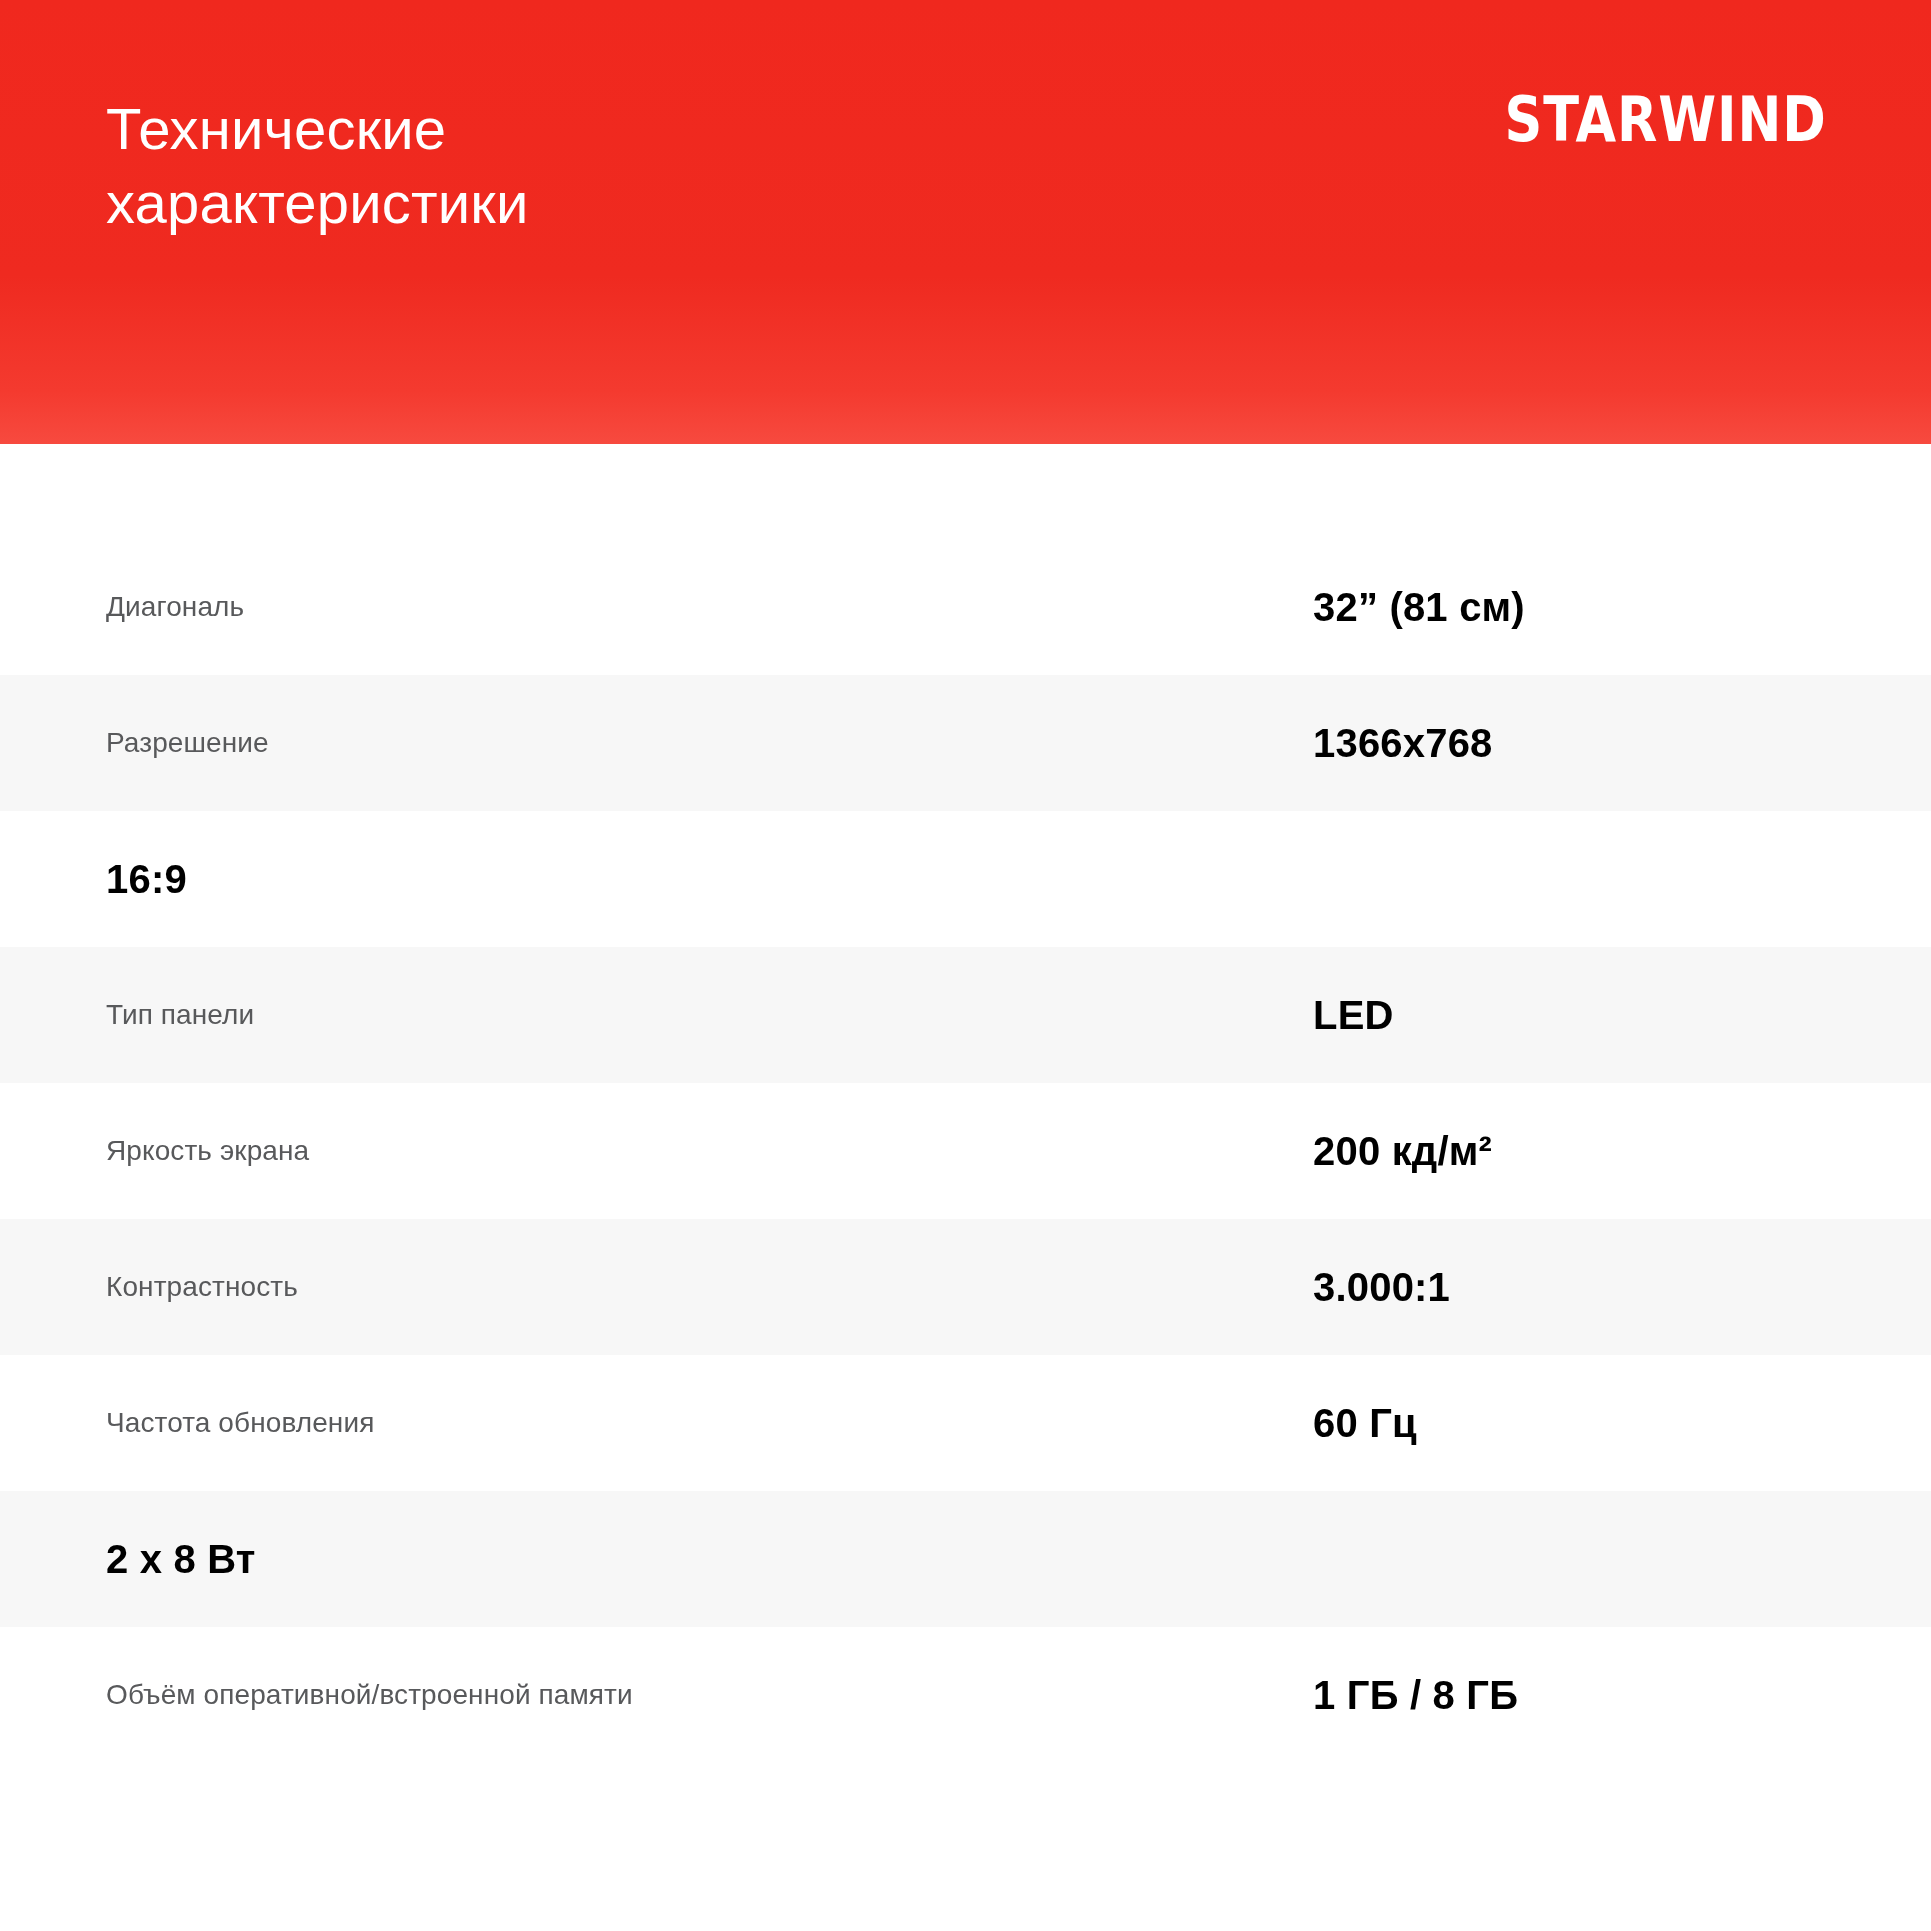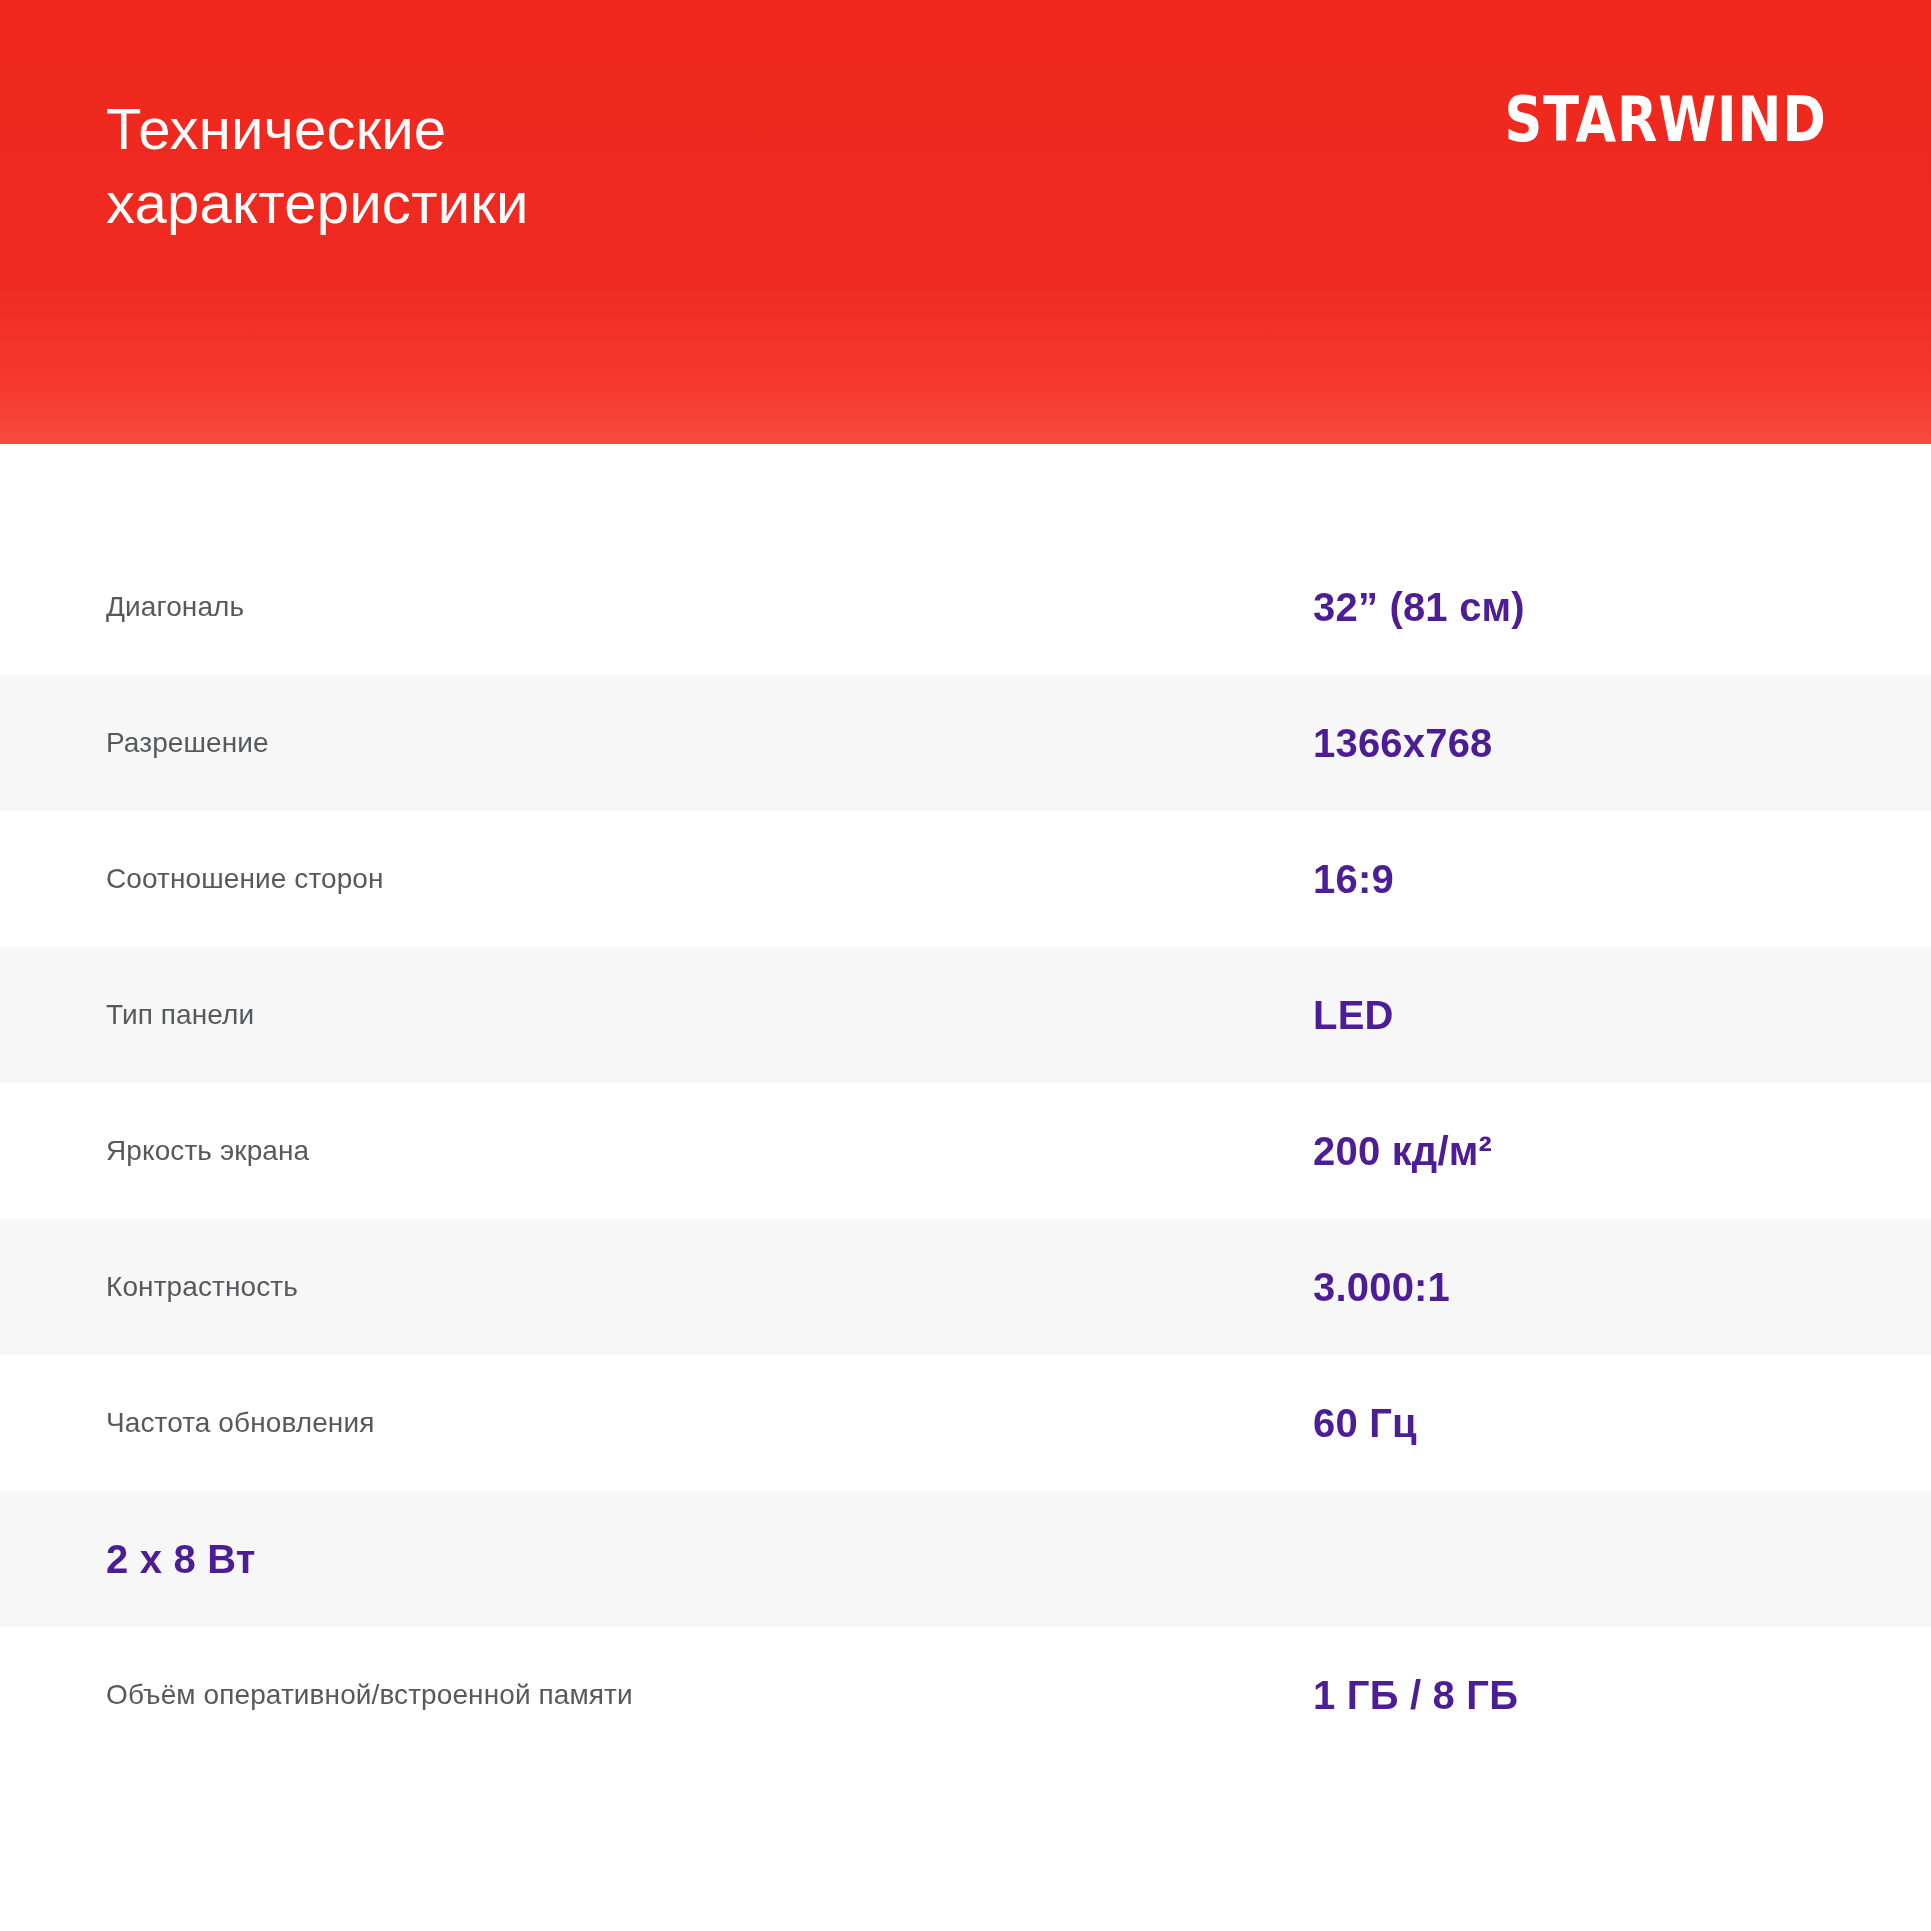--- a/index.html
+++ b/index.html
@@ -79,21 +79,21 @@
   .spec-label {
     flex: 0 0 1207px;
     color: #58595b;
     font-size: 28px;
     font-weight: 400;
     letter-spacing: 0.1px;
   }
 
   .spec-value {
     flex: 1 1 auto;
-    color: #4c1d95;
+    color: #000000;
     font-size: 40px;
     font-weight: 700;
     letter-spacing: 0.2px;
   }
 
   .filler {
     height: 116px;
     background: #ffffff;
   }
 </style>
@@ -111,21 +111,20 @@
   <div class="spec-table">
     <div class="spec-row odd">
       <div class="spec-label">Диагональ</div>
       <div class="spec-value">32” (81 см)</div>
     </div>
     <div class="spec-row even">
       <div class="spec-label">Разрешение</div>
       <div class="spec-value">1366x768</div>
     </div>
     <div class="spec-row odd">
-      <div class="spec-label">Соотношение сторон</div>
       <div class="spec-value">16:9</div>
     </div>
     <div class="spec-row even">
       <div class="spec-label">Тип панели</div>
       <div class="spec-value">LED</div>
     </div>
     <div class="spec-row odd">
       <div class="spec-label">Яркость экрана</div>
       <div class="spec-value">200 кд/м²</div>
     </div>

